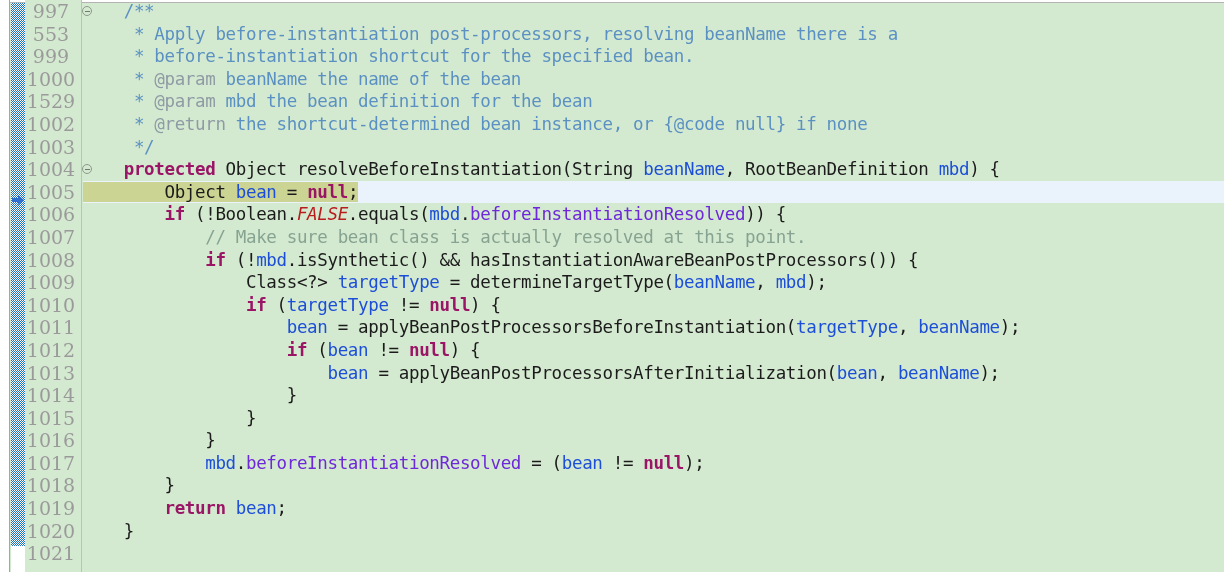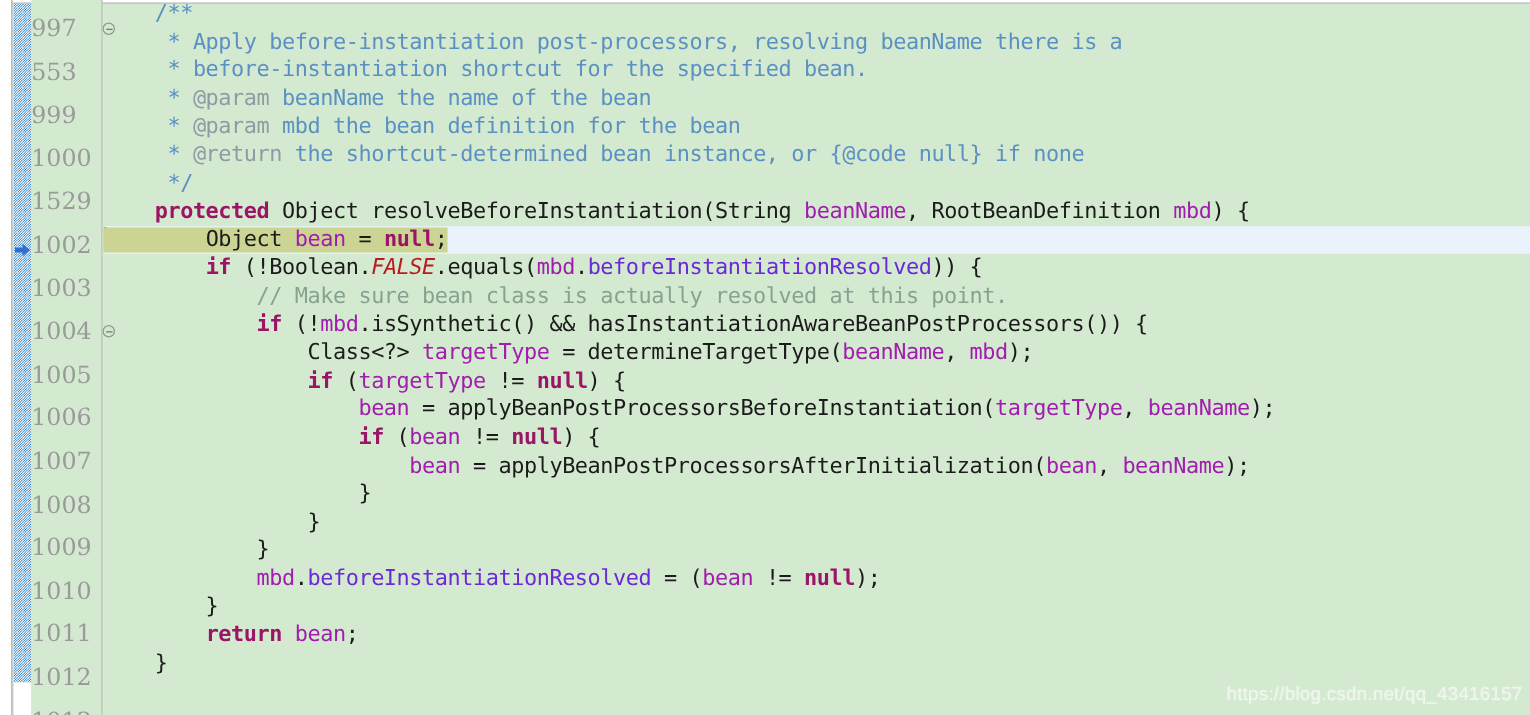--- a/index.html
+++ b/index.html
@@ -83,28 +83,27 @@
     left: 25px; top: 0;
     width: 57px;
     height: 572px;
     border-right: 1px solid #bfbfbf;
     box-sizing: border-box;
     background: #d4ead0;
   }
   .gutter .ln {
     height: 22.6px;
     line-height: 22.6px;
-    text-align: left;
+    text-align: center;
     padding-right: 4px;
     color: #9a9a9a;
     font-size: 19px;
     font-family: "DejaVu Serif", "Liberation Serif", serif;
     white-space: nowrap;
     position: relative;
-    margin-top: 12px;
   }
   .fold {
     position: absolute;
     right: -11px;
     top: 50%;
     margin-top: -5px;
     width: 10px; height: 10px;
     border: 1px solid #8d9a8d;
     border-radius: 50%;
     background: #d4ead0;
@@ -154,21 +153,21 @@
   }
 
   
   .kw       { color: #9a1566; font-weight: bold; }           
   .plain    { color: #1b1b1b; }
   .cmt      { color: #5b91c2; }                              
   .cmttag   { color: #8e9ba5; }
   .lcmt     { color: #86a391; }                              
   .field    { color: #6d28d9; }                              
   .sfield   { color: #b91c1c; font-weight: normal; font-style: italic; } 
-  .localv   { color: #a21caf; }                              
+  .localv   { color: #1d4ed8; }                              
 
   
   .watermark {
     position: absolute;
     right: 6px;
     bottom: 8px;
     font-family: "Liberation Sans", sans-serif;
     font-size: 15px;
     color: #f2f7f0;
     opacity: 0.95;
@@ -268,15 +267,14 @@
 
     <div class="row"><span class="plain">        }</span></div>
 
     <div class="row"><span class="plain">        </span><span class="kw">return</span><span class="localv"> bean</span><span class="plain">;</span></div>
 
     <div class="row"><span class="plain">    }</span></div>
     <div class="row"><span class="plain"></span></div>
 
   </div>
 
-  <div class="watermark">https://blog.csdn.net/qq_43416157</div>
 
 </div>
 
 </body></html>

